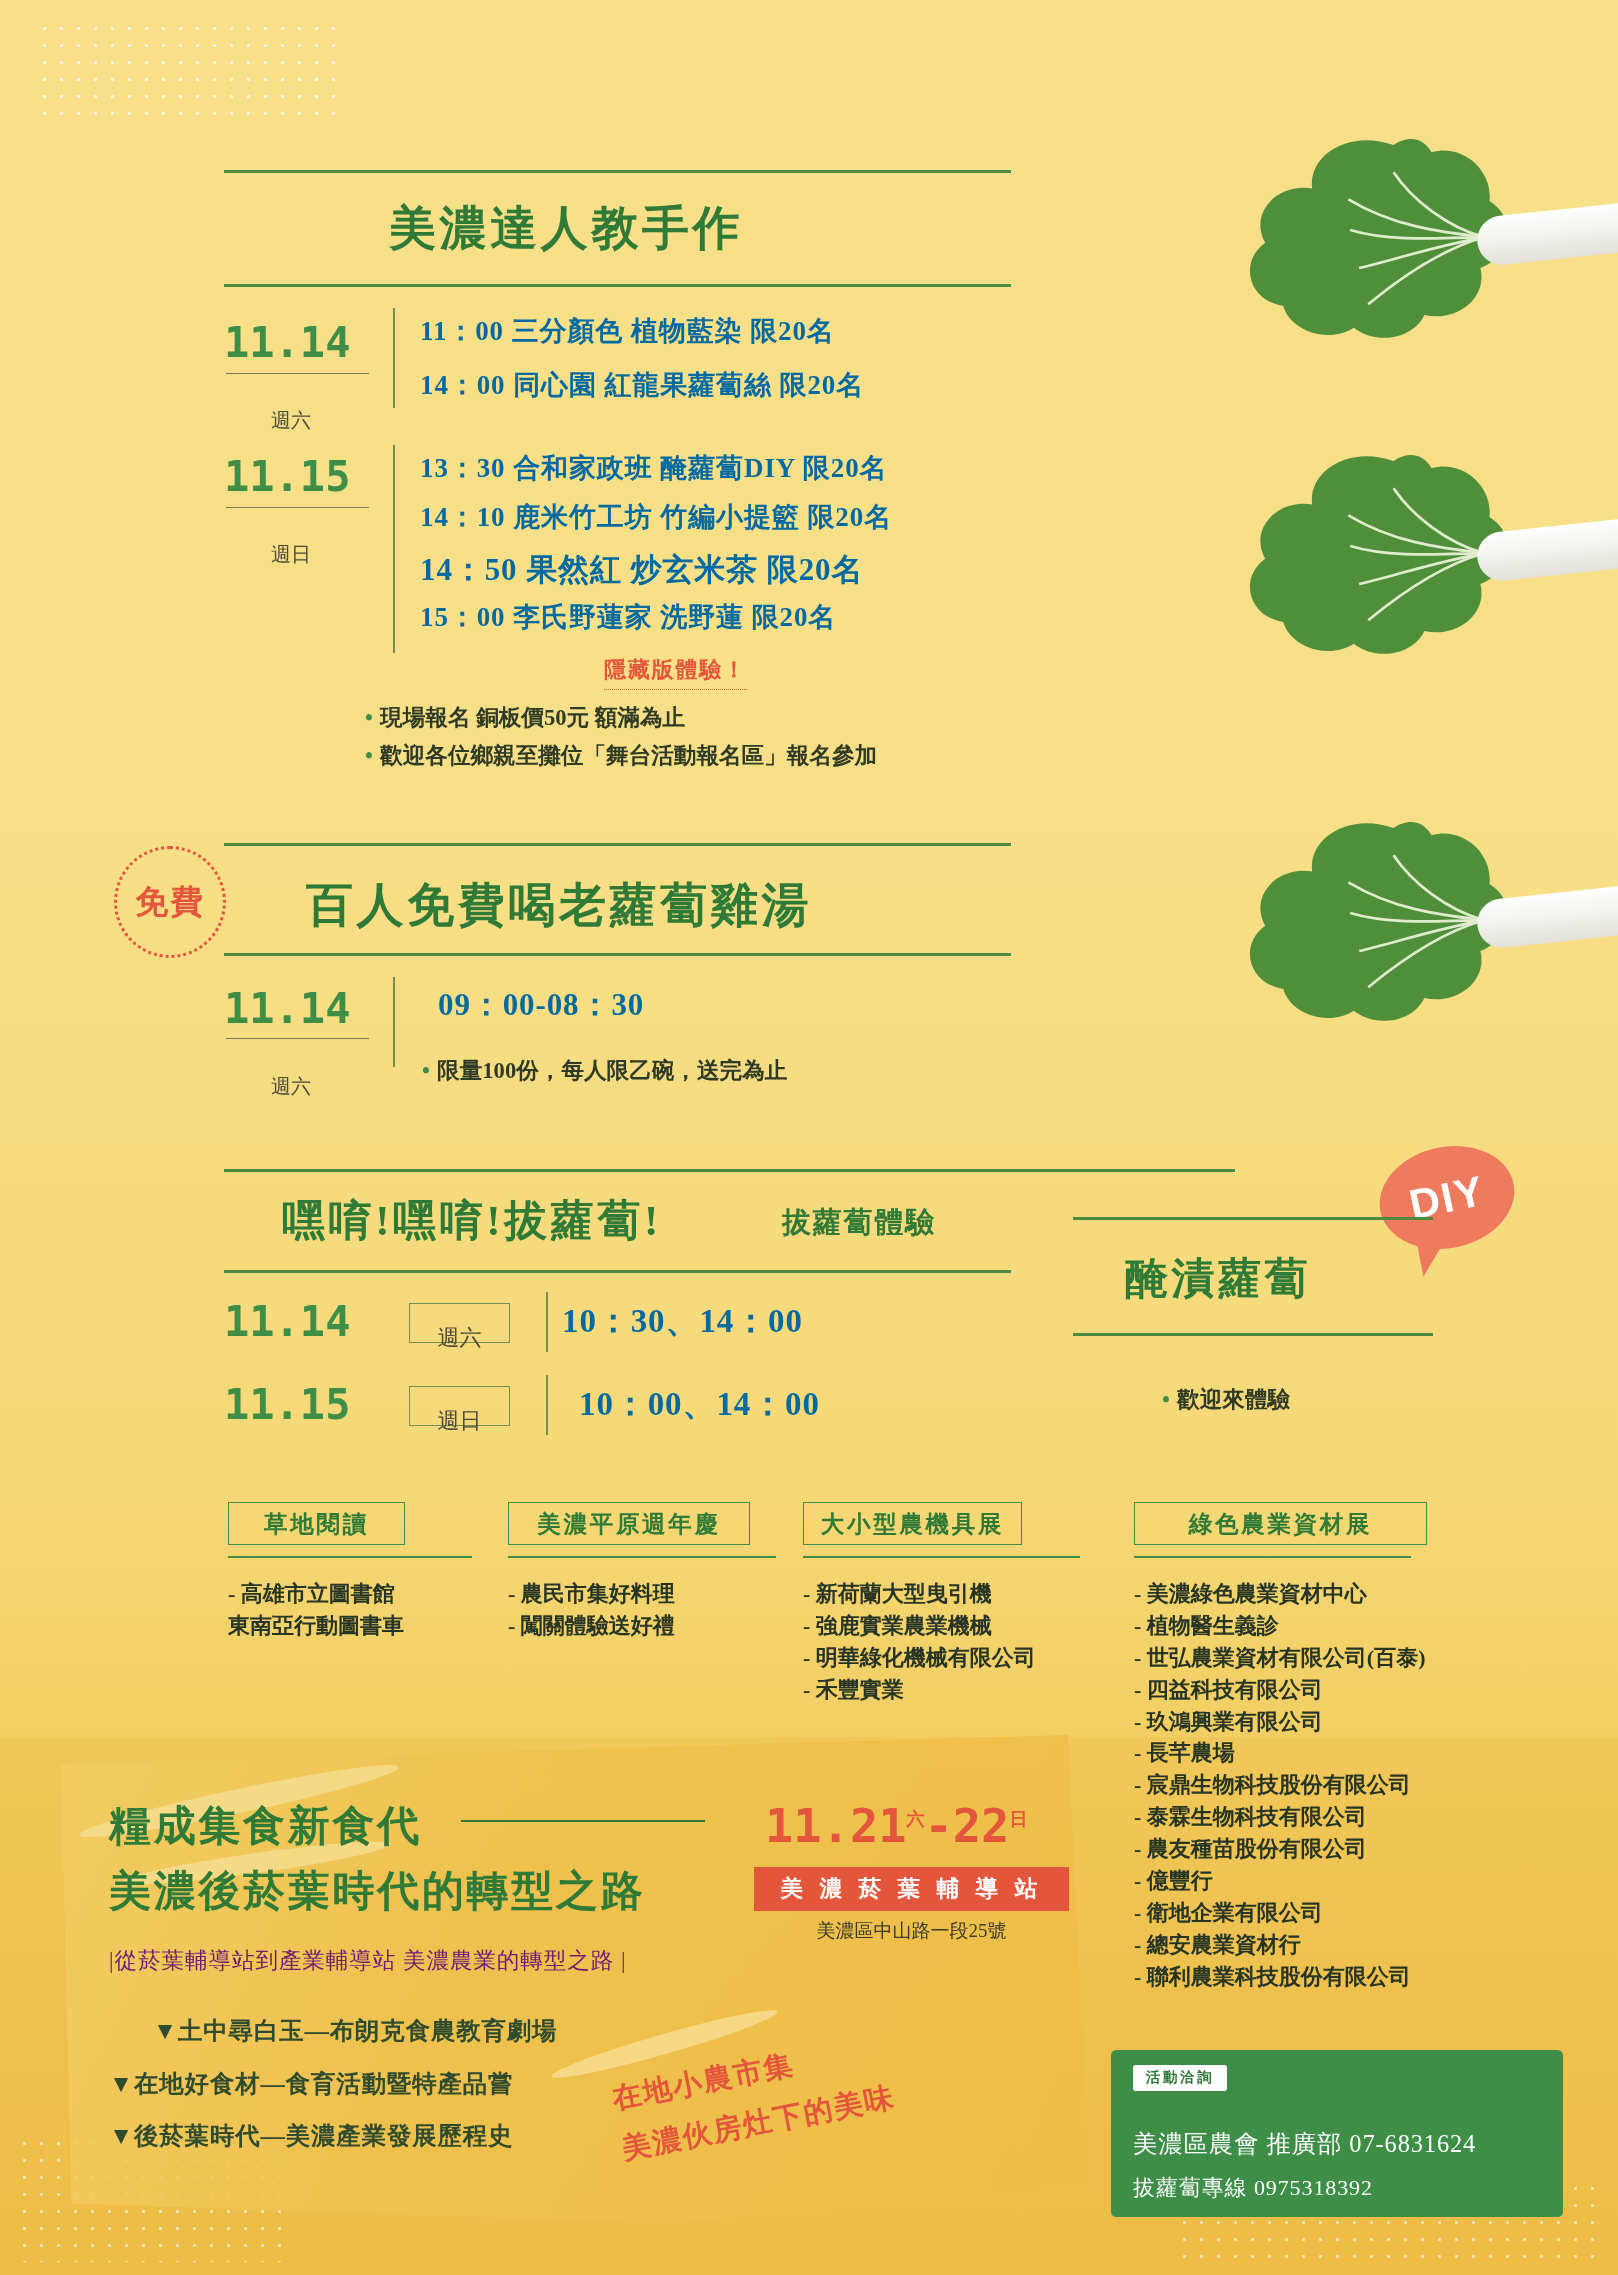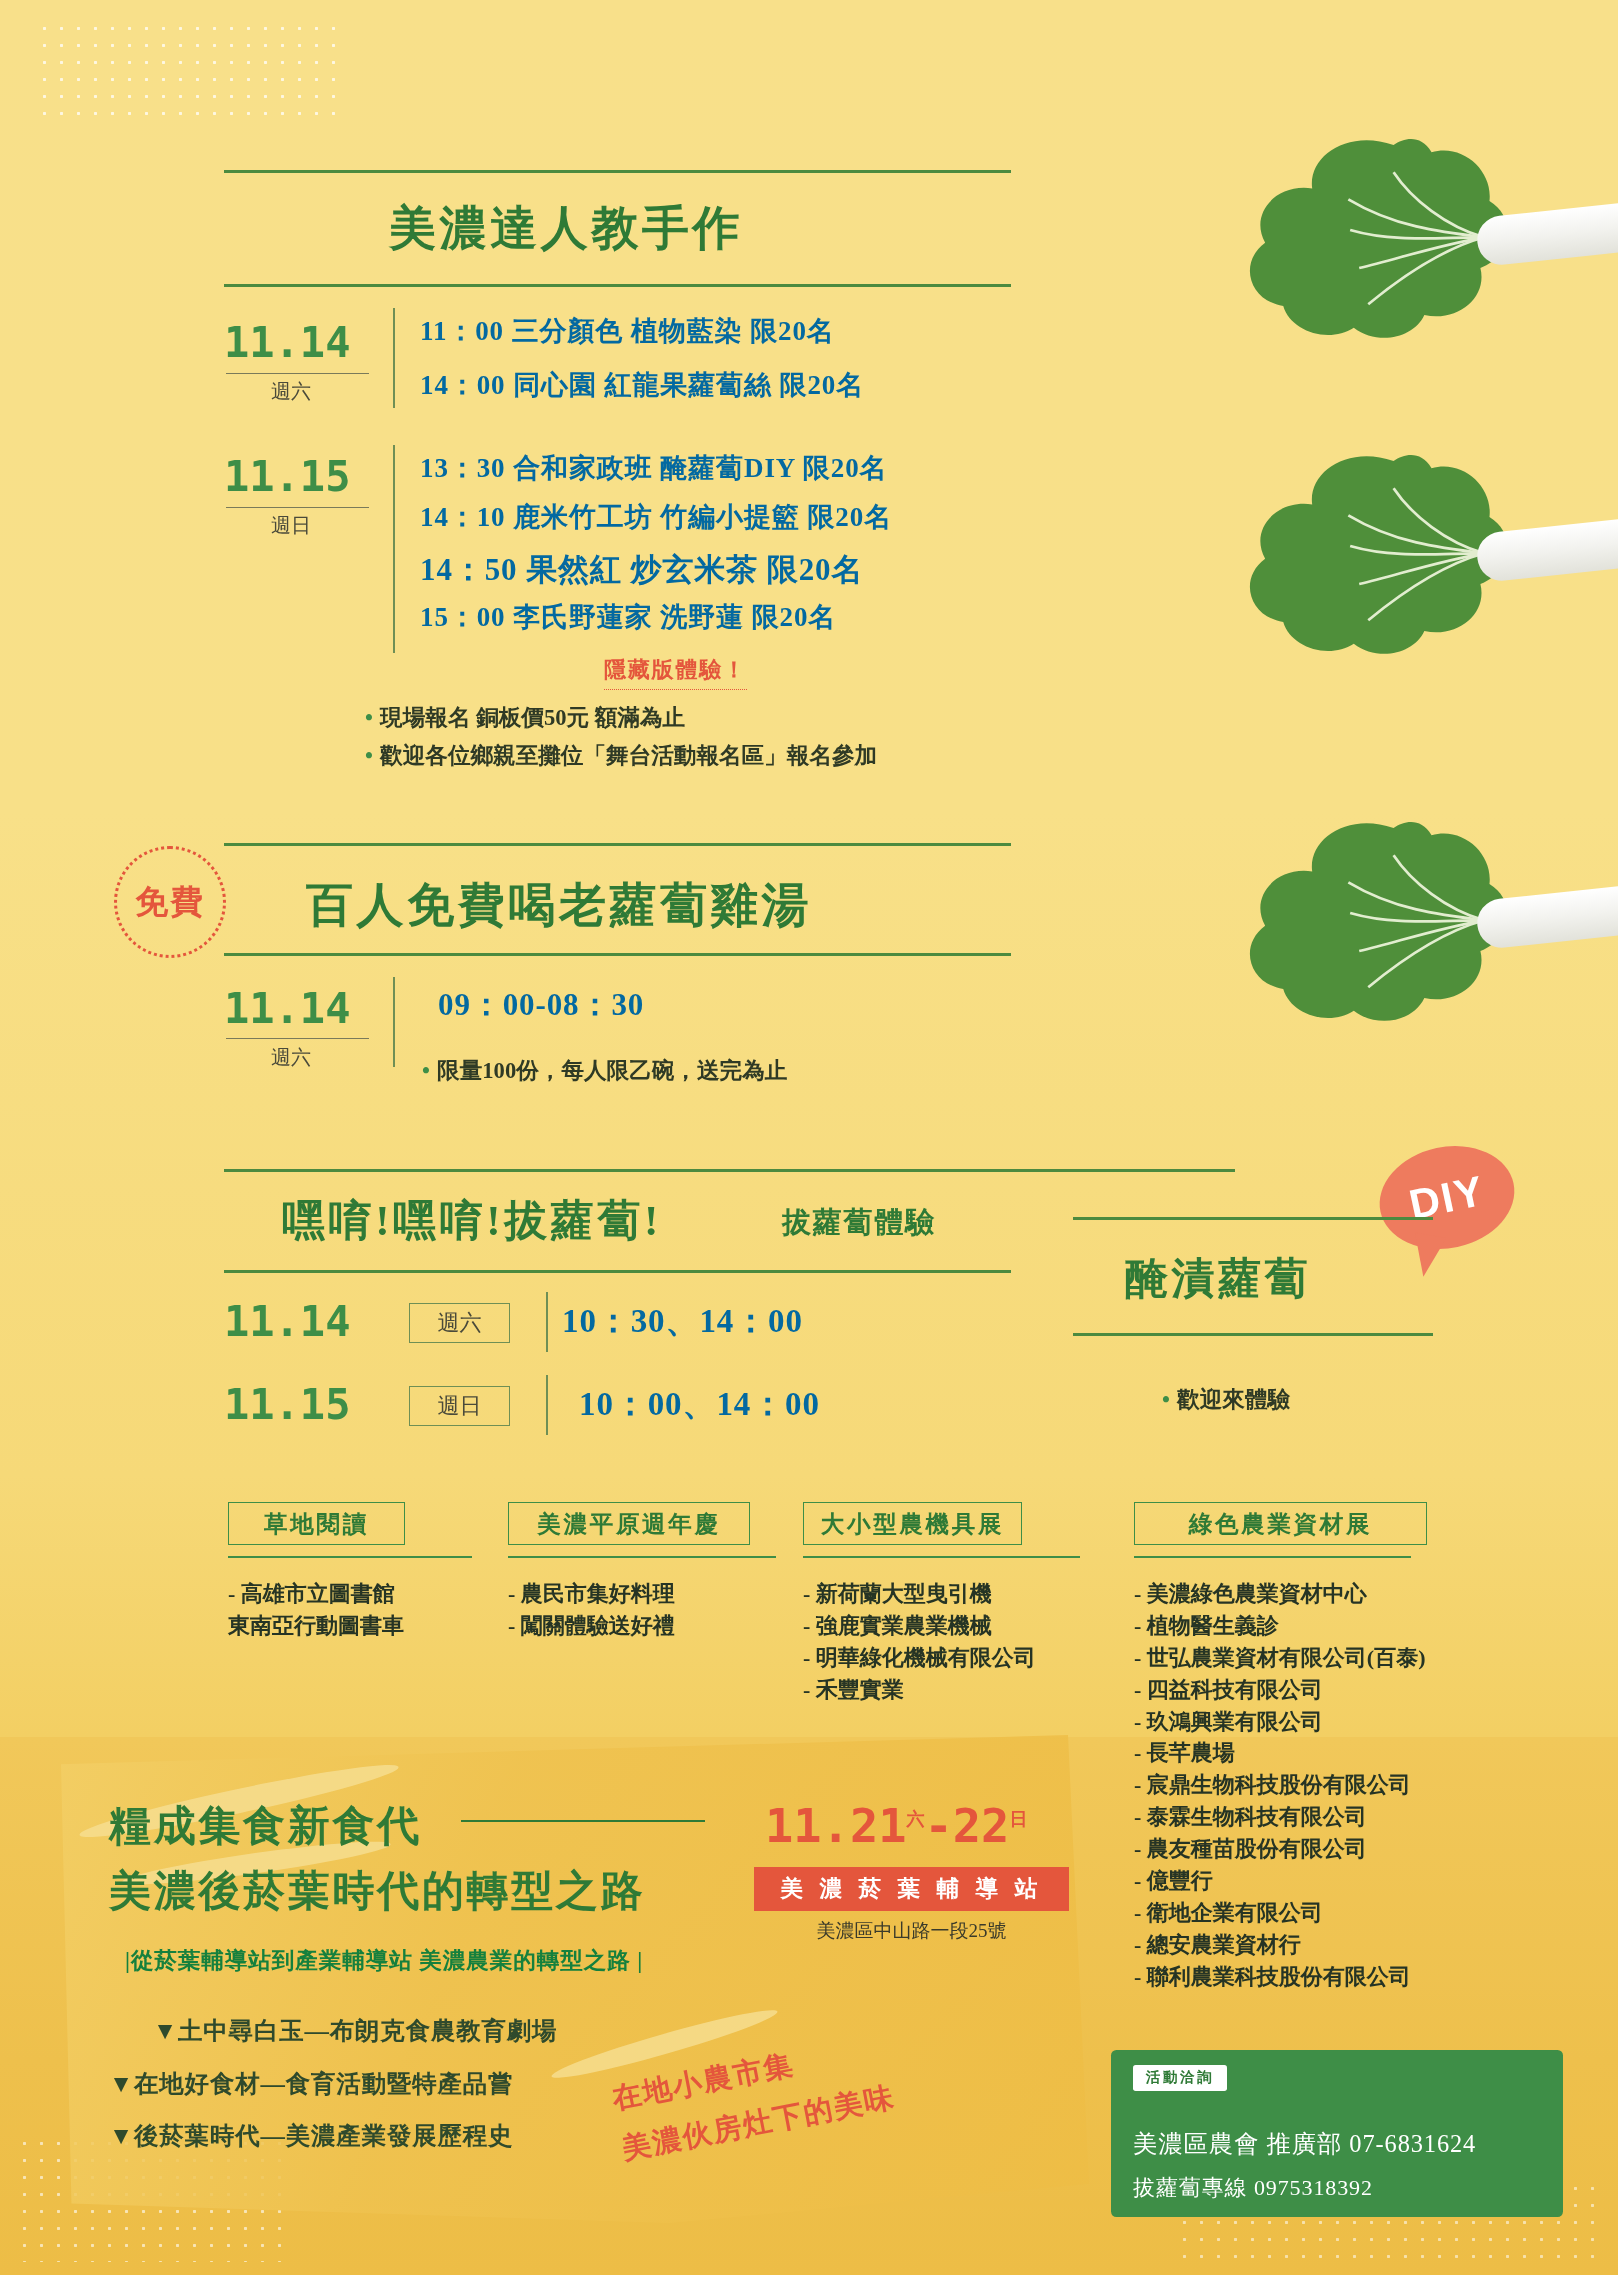--- a/index.html
+++ b/index.html
@@ -62,20 +62,21 @@
   }
   .date-big {
     color:#3e8e47;
     font-weight:bold;
     font-family:"DejaVu Sans Mono", monospace;
     letter-spacing:0px;
   }
   .date-small {
     color:#4a4a3a;
     font-family:"Liberation Sans", sans-serif;
+    margin-top:29px;
   }
   .dateline { border-top:1.8px solid #7a7a5a; }
   .vrule { position:absolute; width:1.8px; background:#6f8f55; }
   .item {
     color:#0369a1;
     font-family:"Liberation Serif", serif;
     font-weight:bold;
     letter-spacing:0.9px;
   }
   .bullet-line {
@@ -173,25 +174,24 @@
   .promo-h1 {
     position:absolute;
     color:#2f7a36;
     font-weight:bold;
     font-family:"Liberation Serif", serif;
     letter-spacing:2.7px;
   }
   .promo-rule { position:absolute; height:1.8px; background:#2f7a36; }
   .promo-sub {
     position:absolute;
-    color:#15803d;
-    font-weight:bold;
+    color:#701a75;
+    font-weight:normal;
     font-family:"Liberation Serif", serif;
     letter-spacing:0.9px;
-    margin-left:16px;
   }
   .promo-li {
     position:absolute;
     color:#2f4a2c;
     font-weight:bold;
     font-family:"Liberation Serif", serif;
     letter-spacing:0.9px;
   }
   .promo-date {
     position:absolute;

